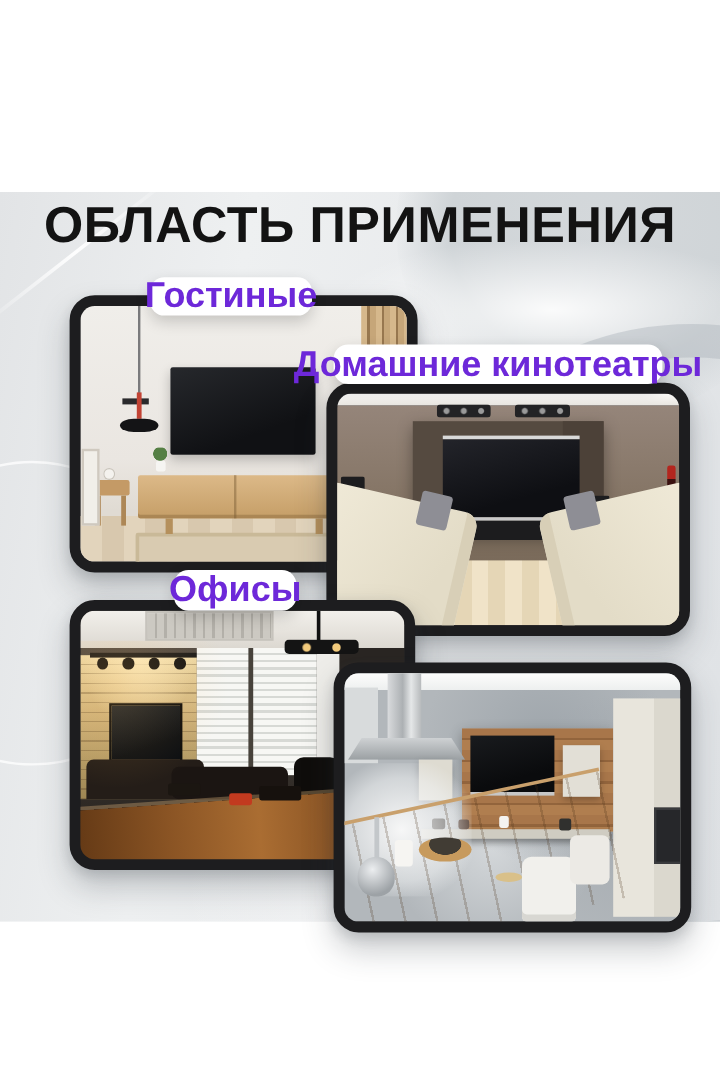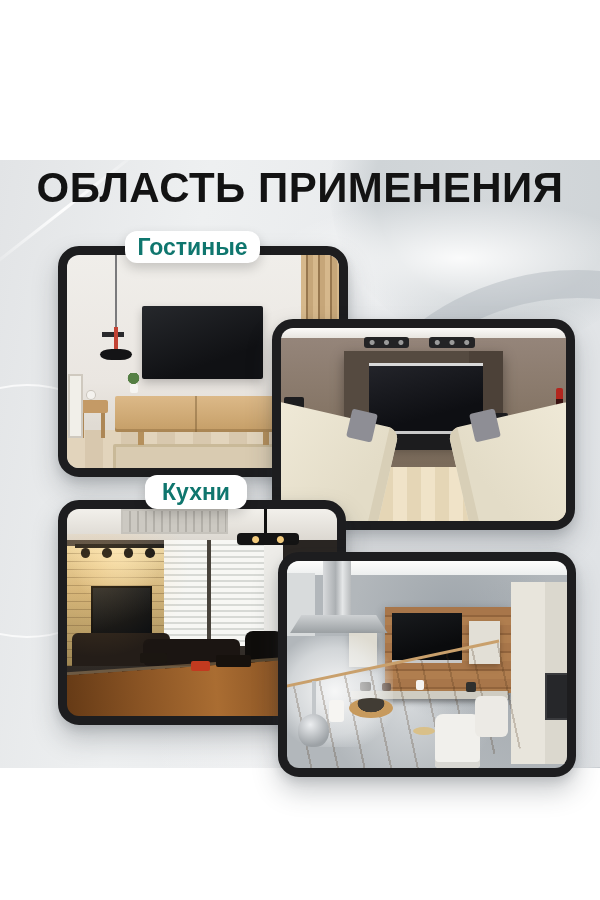--- a/index.html
+++ b/index.html
@@ -33,21 +33,21 @@
   .ph *{position:absolute;}
   .c1{left:58px;top:234px;width:272px;height:213px;z-index:1;}
   .c2{left:272px;top:307px;width:285px;height:193px;z-index:2;}
   .c3{left:58px;top:488px;width:270px;height:207px;z-index:2;}
   .c4{left:278px;top:540px;width:280px;height:207px;z-index:3;}
 
   
   .pill{position:absolute;z-index:6;background:#ffffff;border-radius:12px;
         display:flex;align-items:center;justify-content:center;
         box-shadow:0 5px 12px rgba(0,0,0,.18);}
-  .pill span{font-size:23px;font-weight:700;color:#0f766e;white-space:nowrap;}
+  .pill span{font-size:30px;font-weight:700;color:#6d28d9;white-space:nowrap;}
   .p1{left:125px;top:219px;width:135px;height:32px;}
   .p2{left:278px;top:275px;width:274px;height:33px;}
   .p3{left:145px;top:463px;width:102px;height:34px;}
   .p4{left:370px;top:517px;width:94px;height:34px;}
 
   
   .s1-wall{inset:0;background:linear-gradient(180deg,#f0eeea 0%,#eae6e1 60%,#e0dbd3 80%);}
   .s1-slats{left:86%;top:0;width:14%;height:48%;
       background:repeating-linear-gradient(90deg,#d6b88c 0 5px,#97774f 5px 7px,#c6a679 7px 12px);}
   .s1-shelf{left:13%;top:36%;width:8%;height:2.5%;background:#2a2a2c;}
@@ -315,17 +315,20 @@
       <div class="s4-chair2"></div>
       <div class="s4-rod"></div>
       <div class="s4-kettle"></div>
       <div class="s4-towel"></div>
     </div>
   </div>
 
   <div class="pill p1">
     <span>Гостиные</span>
   </div>
+  <div class="pill p2">
+    <span>Домашние кинотеатры</span>
+  </div>
   <div class="pill p3">
-    <span>Кухни</span>
+    <span>Офисы</span>
   </div>
 
 </div>
 
 </body></html>

